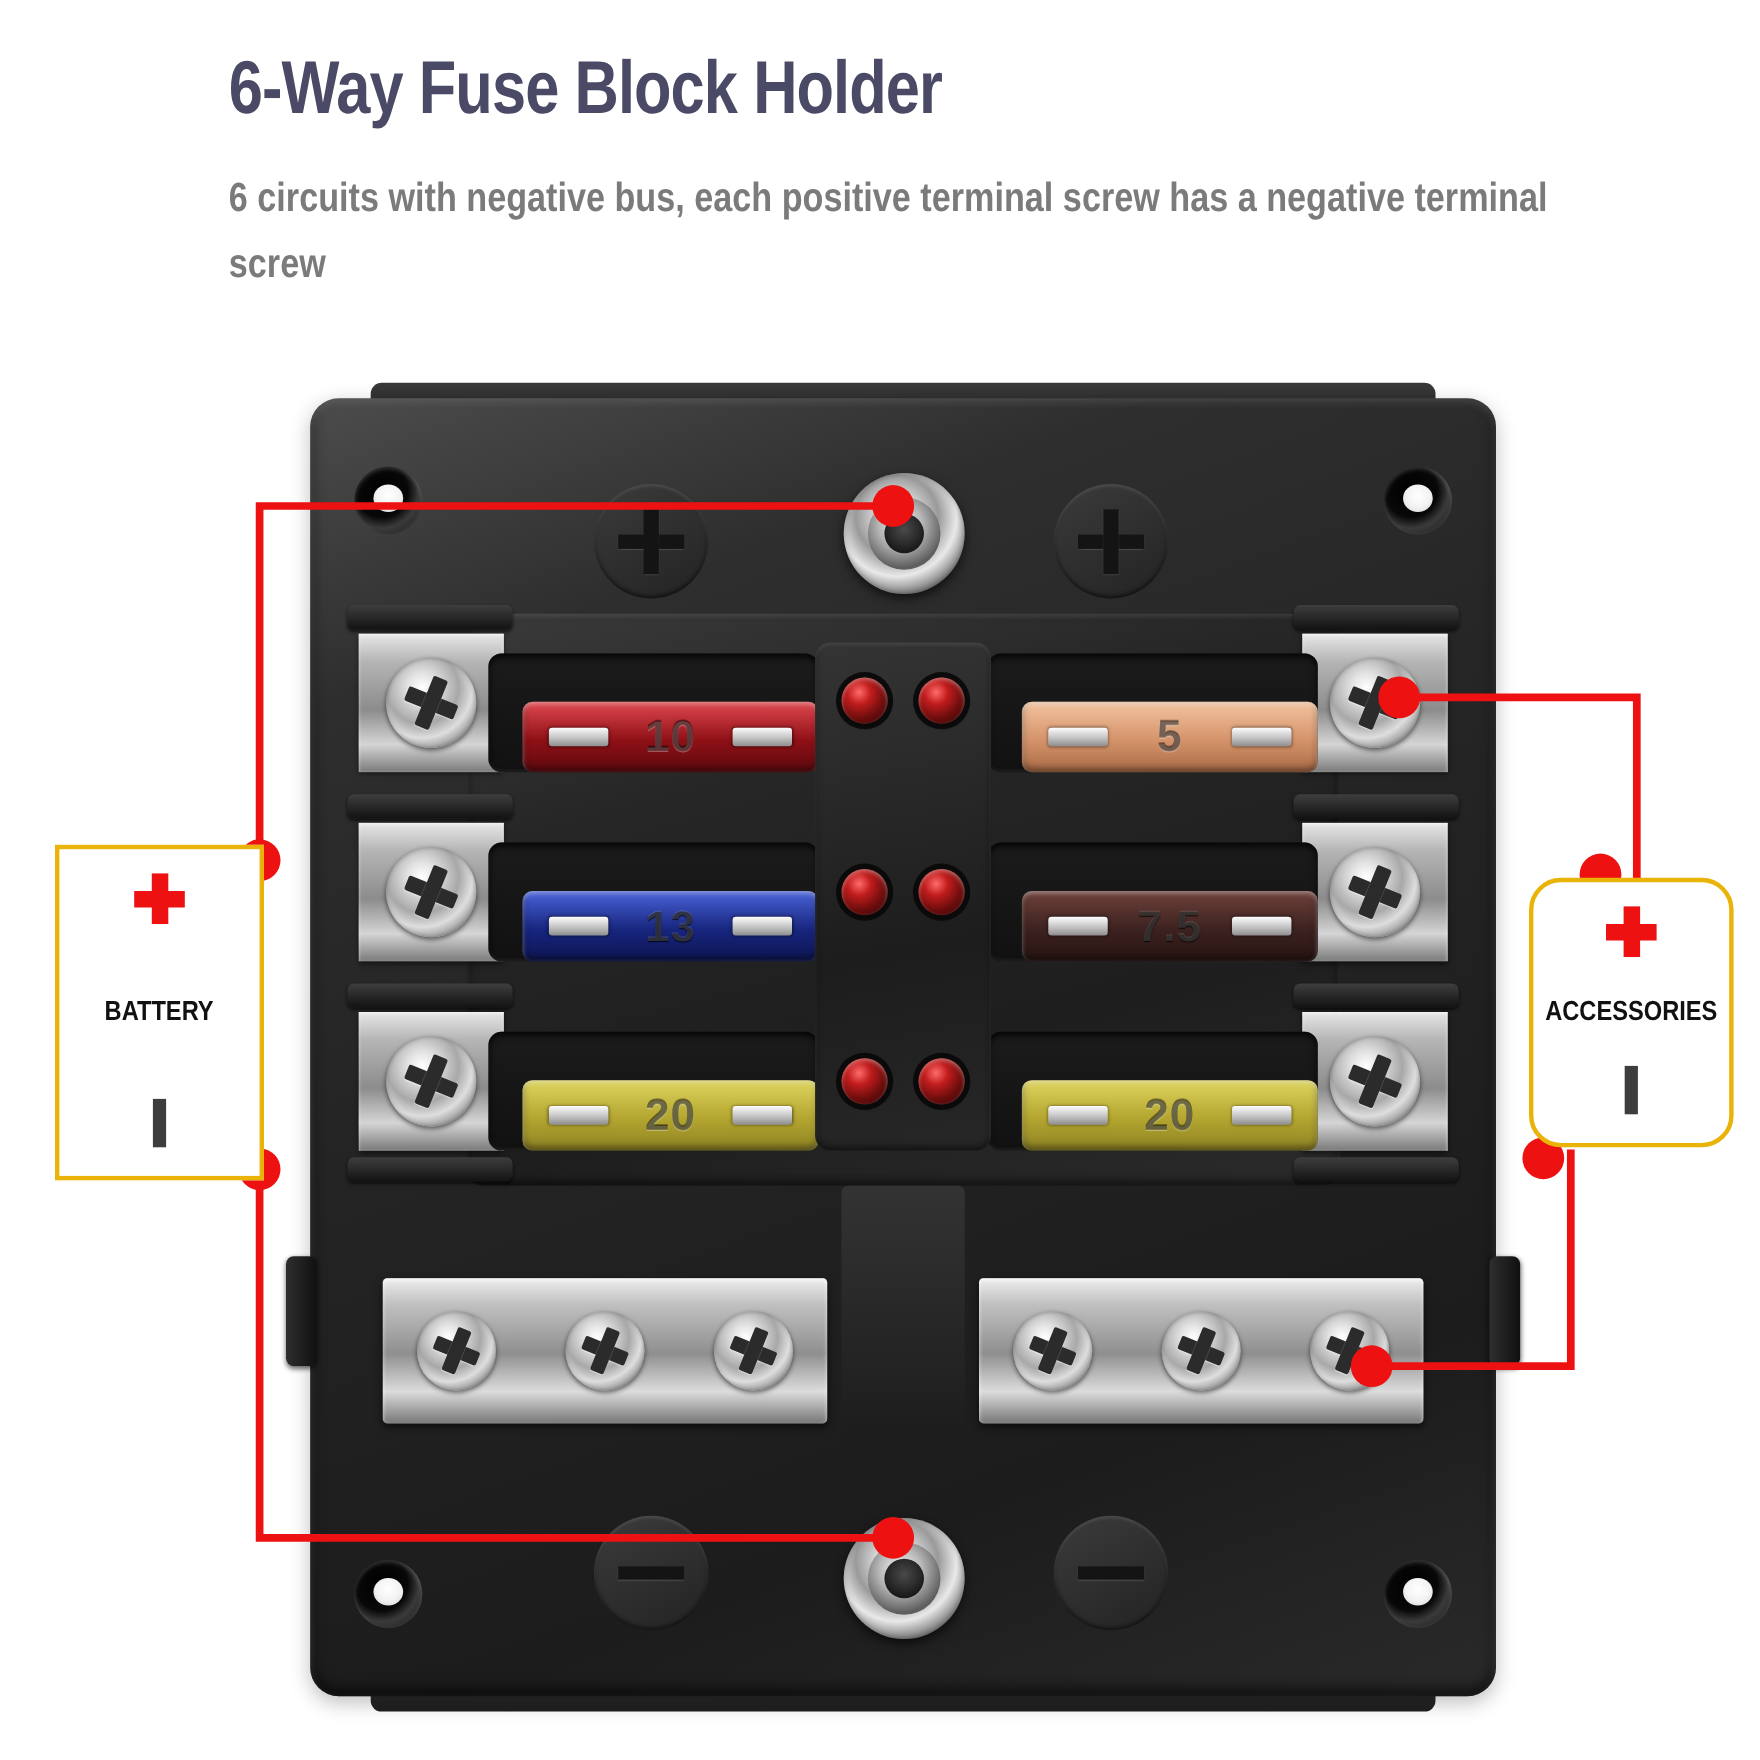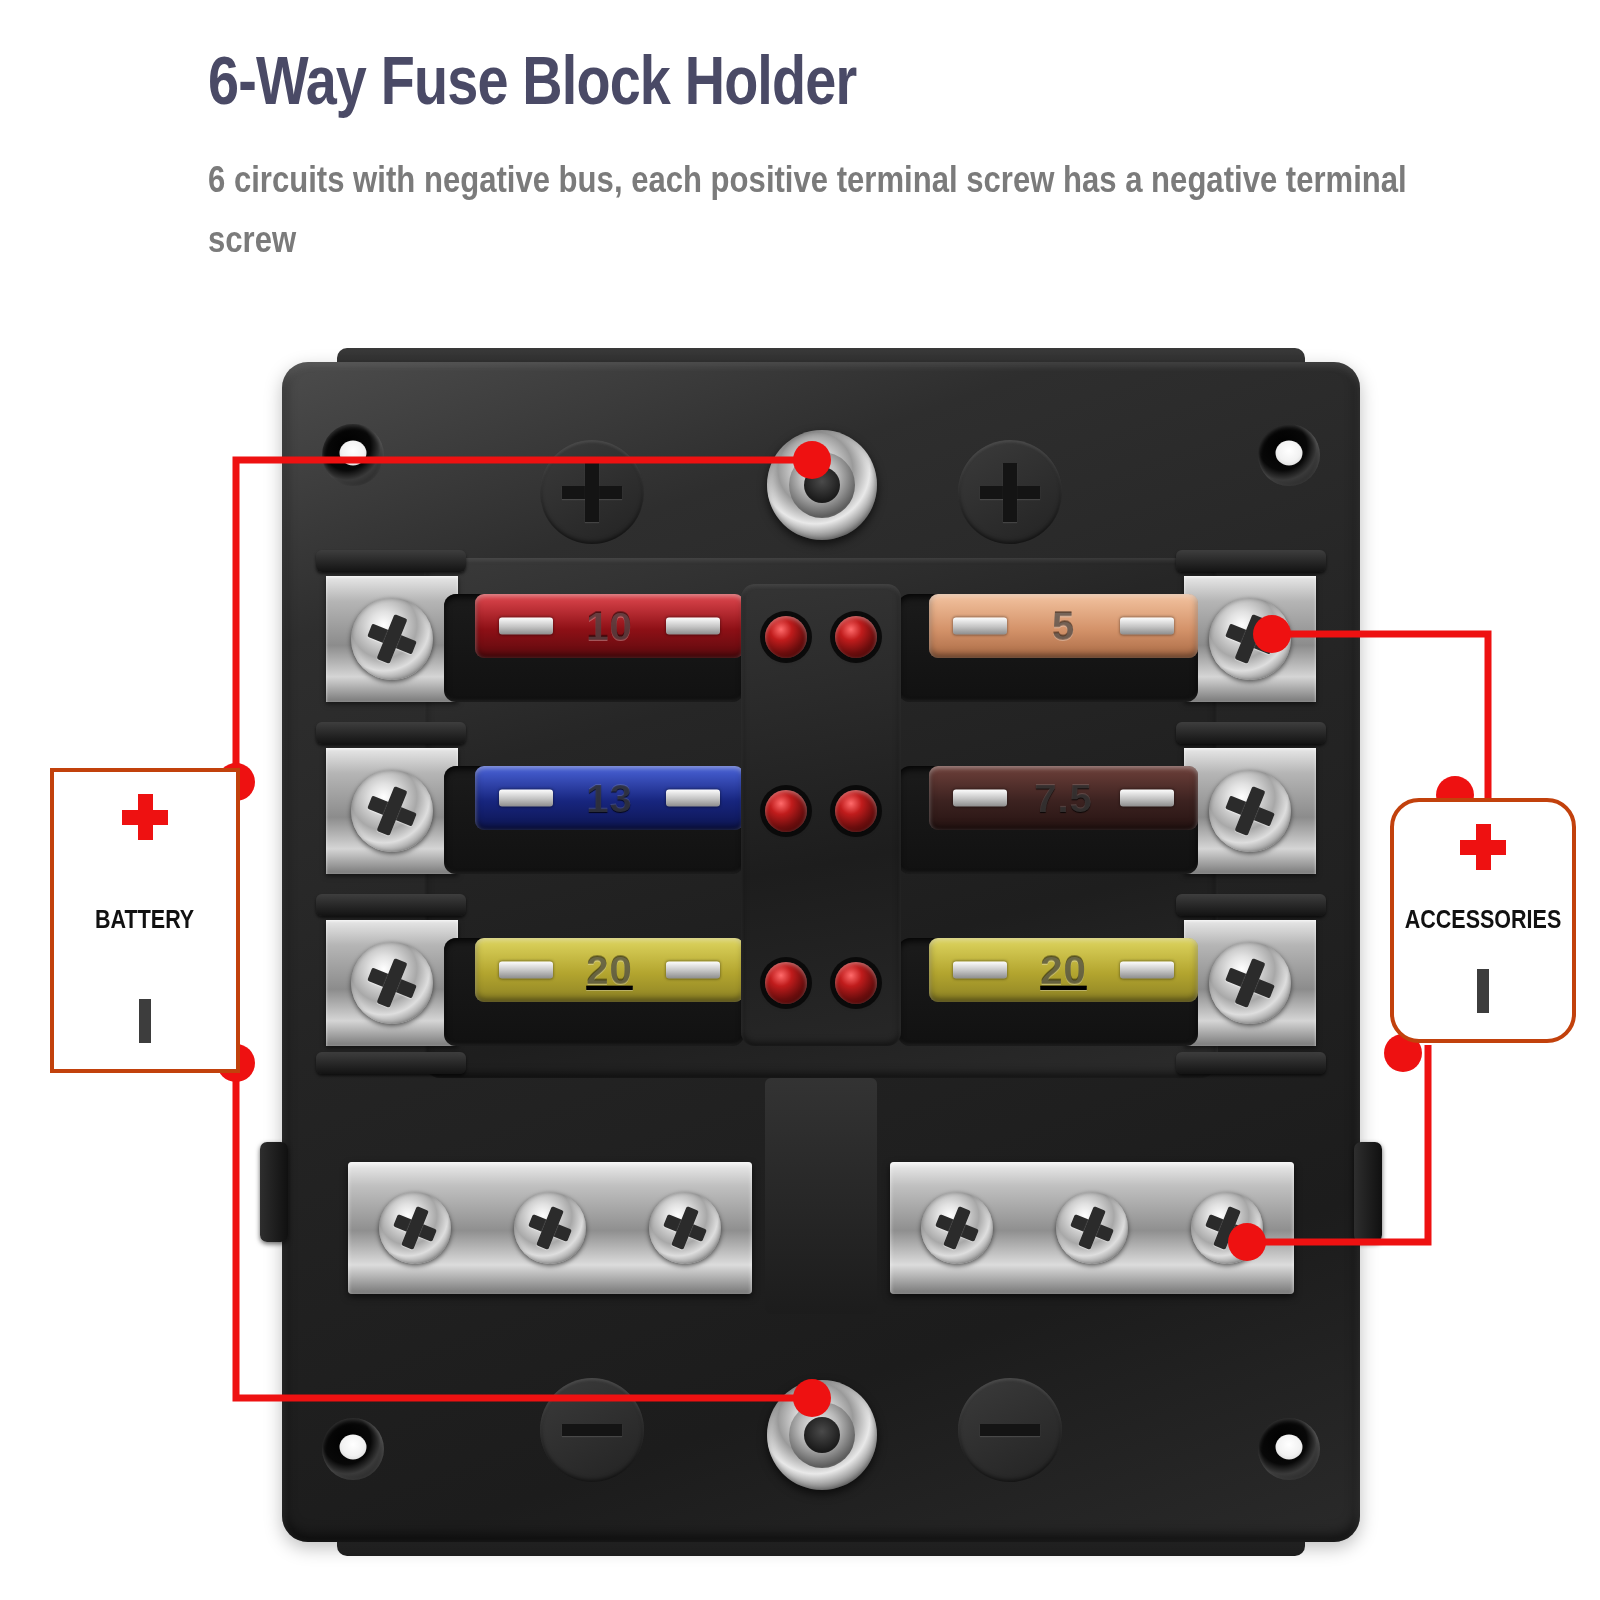--- a/index.html
+++ b/index.html
@@ -162,27 +162,27 @@
   .screw .cross-b { width: 14px; height: 48px; transform: translate(-50%,-50%) rotate(22deg); }
   .screw.sm { width: 72px; height: 72px; }
   .screw.sm .cross-a { width: 42px; height: 13px; }
   .screw.sm .cross-b { width: 13px; height: 42px; }
 
   
   .slot {
     position: absolute; width: 300px; height: 108px; border-radius: 12px;
     background: linear-gradient(180deg,#1b1b1b,#111);
     box-shadow: inset 0 3px 7px rgba(0,0,0,.9), inset 0 -2px 3px rgba(255,255,255,.08);
-    display: flex; align-items: flex-start; justify-content: center; padding-left: 31px;
+    display: flex; align-items: flex-end; justify-content: center; padding-left: 31px;
   }
   .slot.left  { left: 162px; }
   .slot.right { right: 162px; }
   .slot.r1 { top: 232px; }
   .slot.r2 { top: 404px; }
-  .slot.r3 { top: 576px; text-decoration: underline; }
+  .slot.r3 { top: 576px; }
 
   
   .fuse {
     position: relative; width: 270px; height: 64px; border-radius: 9px;
     display: flex; align-items: center; justify-content: center;
     box-shadow: inset 0 2px 5px rgba(255,255,255,.42), inset 0 -3px 7px rgba(0,0,0,.5);
   }
   .fuse .blade {
     position: absolute; top: 50%; transform: translateY(-50%);
     width: 54px; height: 17px; border-radius: 3px;
@@ -245,21 +245,21 @@
   }
   .latch.l { left: -22px; }
   .latch.r { right: -22px; }
 
   
   #wires { position: absolute; inset: 0; pointer-events: none; }
 
   
   .devbox {
     position: absolute;
-    border: 4px solid #c2410c;
+    border: 4px solid #eab308;
     background: #ffffff;
     display: flex; flex-direction: column;
     align-items: center; justify-content: space-between;
     padding: 22px 10px 26px;
   }
   .devbox .plus {
     position: relative; width: 46px; height: 46px;
   }
   .devbox .plus i, .devbox .plus b {
     position: absolute; background: #ee1111; display: block;

